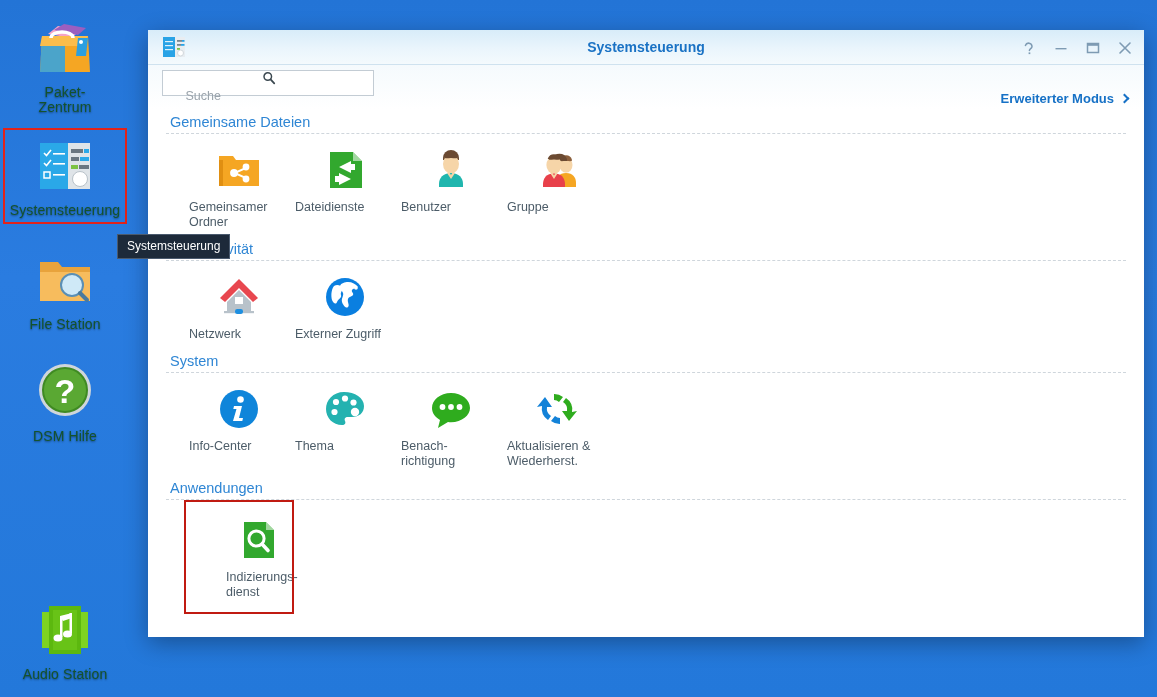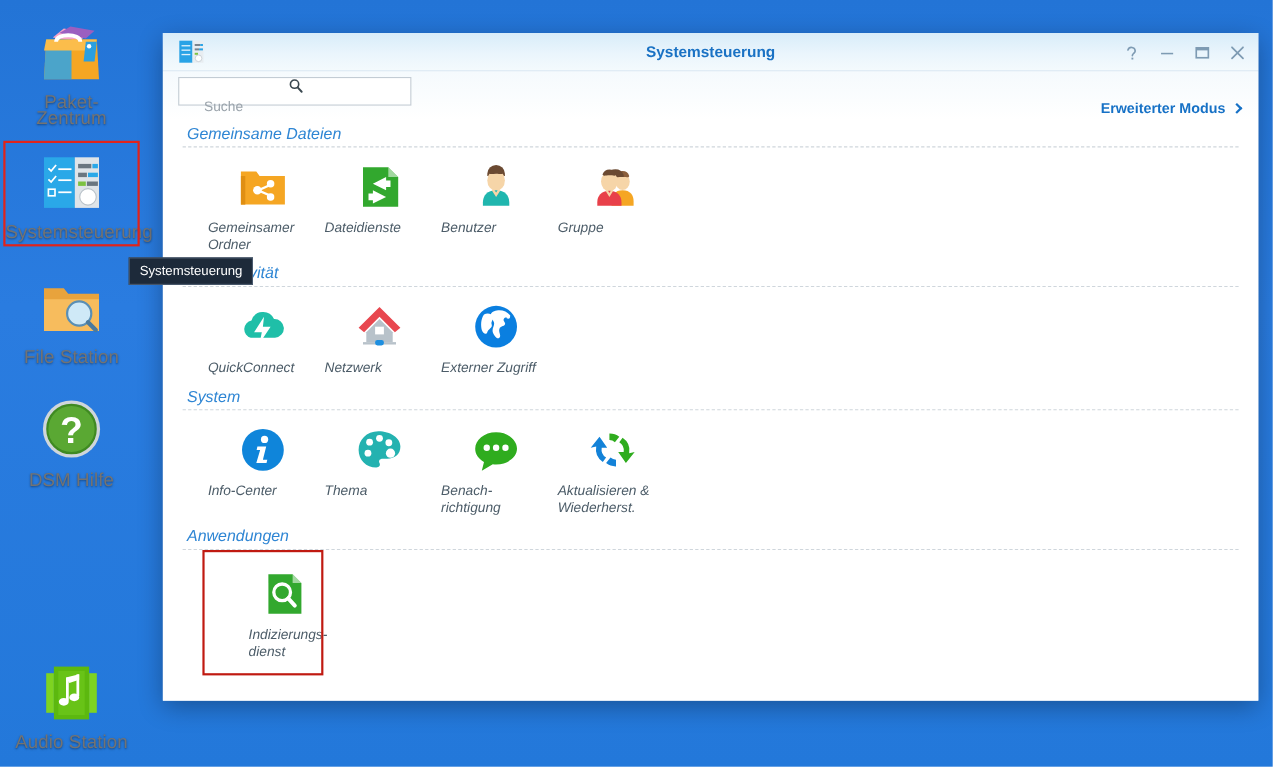--- a/index.html
+++ b/index.html
@@ -30,22 +30,22 @@
     text-align: center;
     cursor: pointer;
   }
   .desk-icon-box {
     width: 74px;
     height: 64px;
     margin: 0 auto 5px auto;
     position: relative;
   }
   .desk-label {
-    color: #737373;
-    font-size: 17px;
+    color: #14532d;
+    font-size: 14px;
     line-height: 15px;
     text-shadow: 0 1px 2px rgba(0,0,0,0.45);
     letter-spacing: 0.1px;
   }
   .desk-selected {
     outline: 2px solid #e2231a;
     outline-offset: 0px;
   }
 
   
@@ -165,21 +165,21 @@
   }
 
   
   #cp-body {
     flex: 1;
     background: #ffffff;
     padding: 0 18px 0 18px;
     overflow: hidden;
   }
 
-  .cp-section { margin-bottom: 0px; font-style: italic; }
+  .cp-section { margin-bottom: 0px; }
   .cp-section-title {
     color: #2f86d4;
     font-size: 14.5px;
     padding: 5px 0 3px 4px;
   }
   .cp-sep {
     border-top: 1px dashed #cfd6dc;
     margin: 0 0 2px 0;
     height: 1px;
   }
@@ -454,31 +454,20 @@
         </div>
 
       </div>
     </div>
 
     <div class="cp-section">
       <div class="cp-section-title">Konnektivität</div>
       <div class="cp-sep"></div>
       <div class="cp-grid">
 
-        <div class="cp-tile">
-          <span class="cp-tile-icon">
-            <svg viewBox="0 0 48 48" width="48" height="48">
-              <path d="M13 34 a8 8 0 0 1 0.6 -15.6 a11 11 0 0 1 20.5 -1.4 a8.5 8.5 0 0 1 0.9 17 Z" fill="#1fbfa8"></path>
-              <path d="M25 15 L16 29 L23 29 L21 39 L31 24 L24 24 Z" fill="#ffffff"></path>
-            </svg>
-          </span>
-          <div class="cp-tile-label">
-            <span>QuickConnect</span>
-          </div>
-        </div>
 
         <div class="cp-tile">
           <span class="cp-tile-icon">
             <svg viewBox="0 0 48 48" width="48" height="48">
               <path d="M24 6 L43 25 L38 29 L24 15 L10 29 L5 25 Z" fill="#e8474f"></path>
               <path d="M24 17 L36 29 L36 38 L12 38 L12 29 Z" fill="#b8c2ca"></path>
               <rect x="20" y="24" width="8" height="7" fill="#ffffff"></rect>
               <rect x="9" y="38" width="30" height="2.2" fill="#b8c2ca"></rect>
               <rect x="20" y="36" width="8" height="5" rx="2.2" fill="#1e8fe0"></rect>
             </svg>

